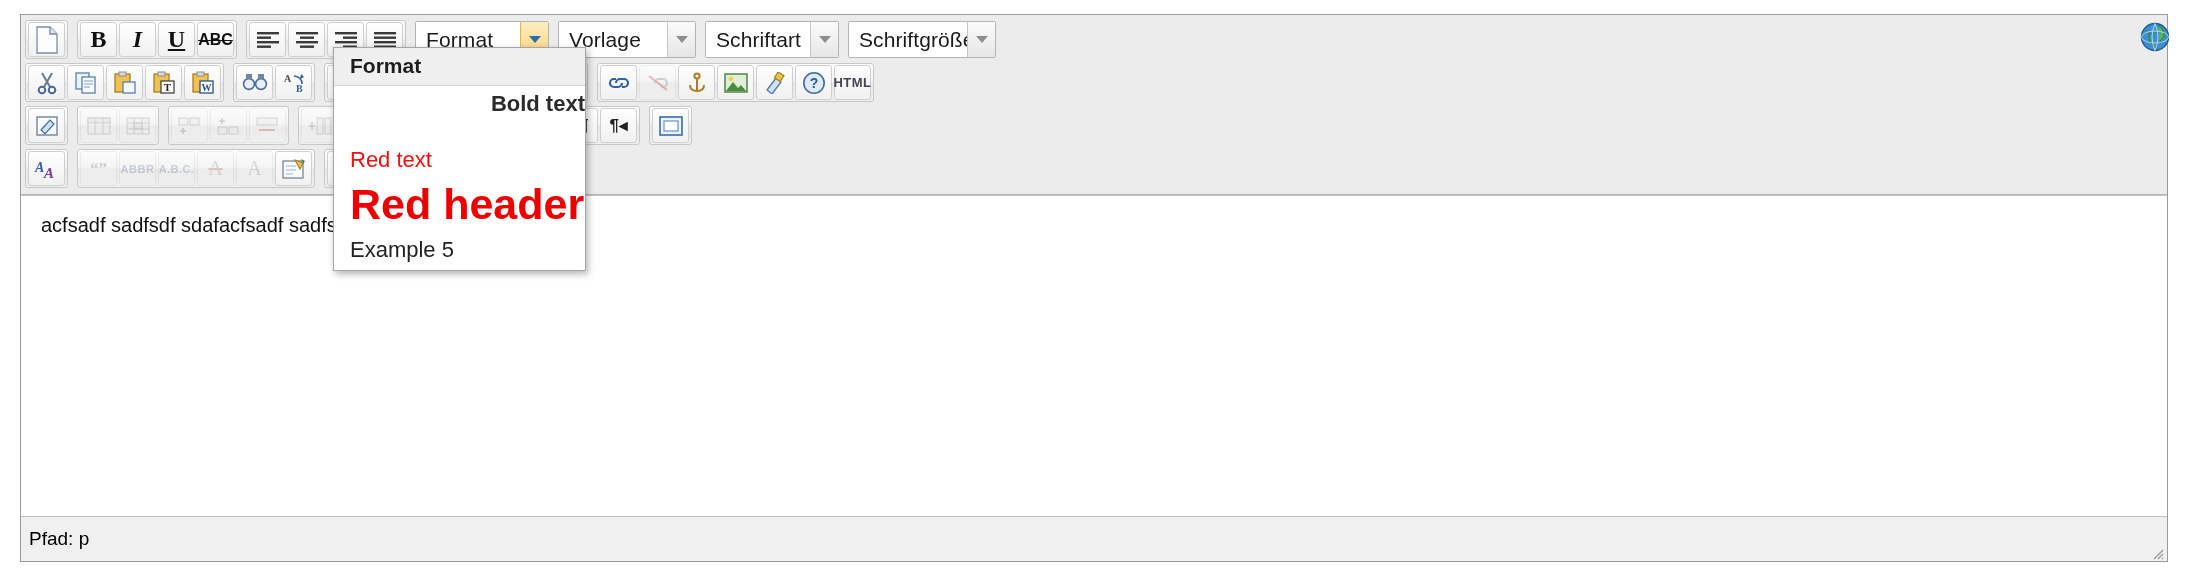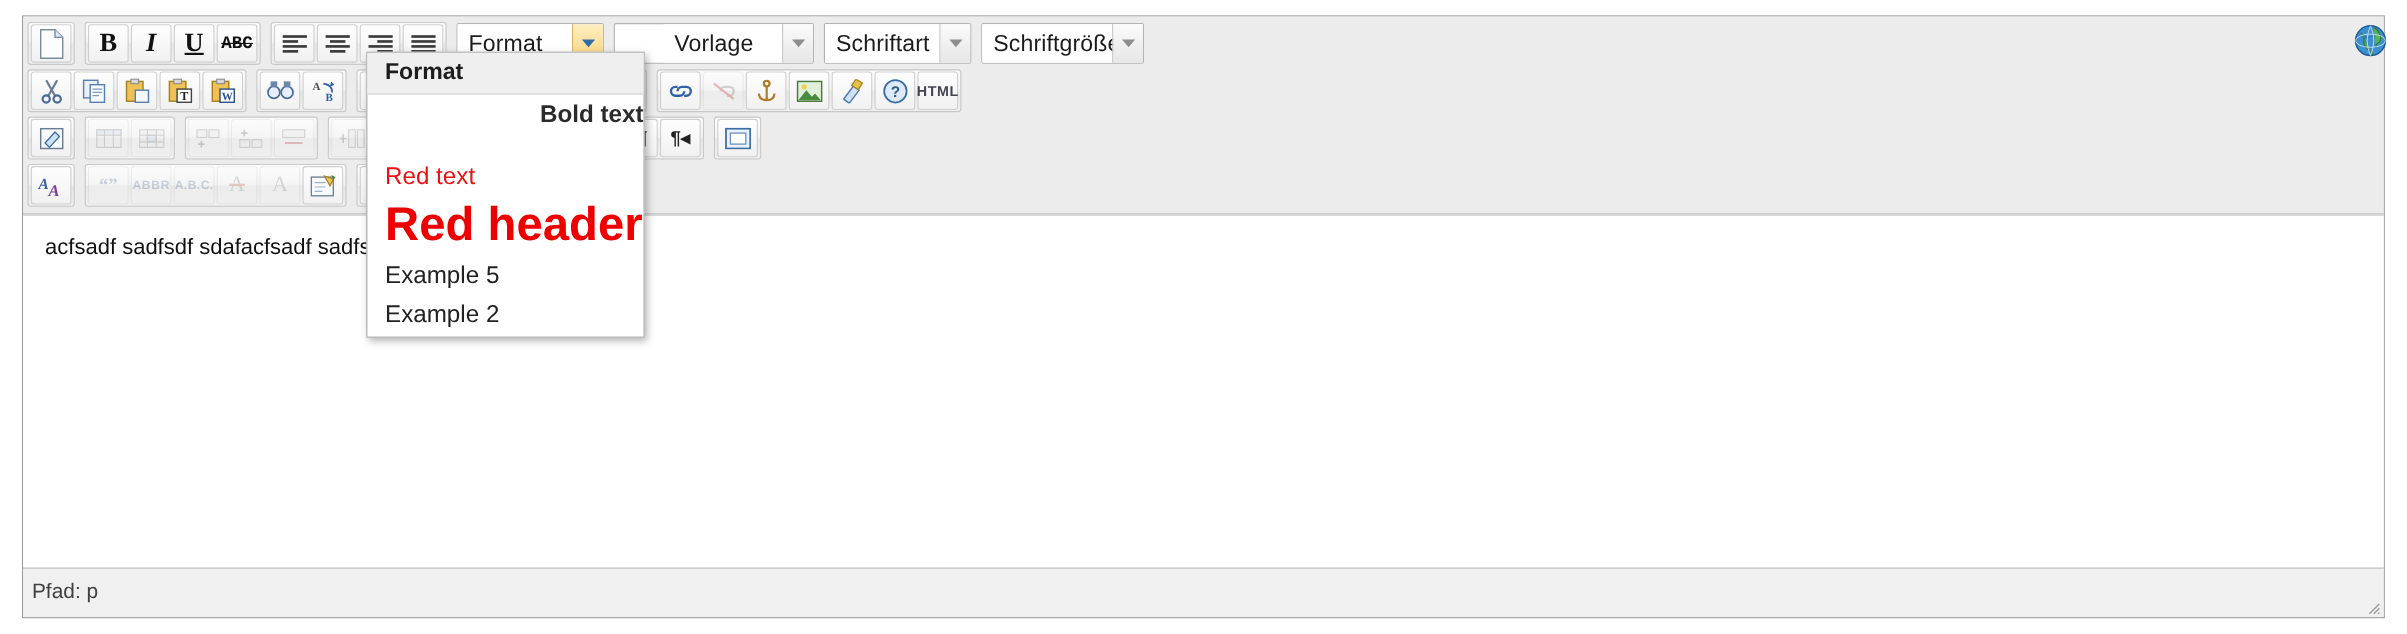--- a/index.html
+++ b/index.html
@@ -108,21 +108,21 @@
   }
   .arrow-dn {
     width: 0; height: 0;
     border-left: 6px solid transparent;
     border-right: 6px solid transparent;
     border-top: 7px solid #8e8e8e;
   }
   .combo.active .arrow-dn { border-top-color: #2f6ca8; }
 
   .combo.w-format .cval { width: 104px; }
-  .combo.w-vorlage .cval { width: 108px; margin-left: 44px; }
+  .combo.w-vorlage .cval { width: 108px; }
   .combo.w-font    .cval { width: 104px; }
   .combo.w-size    .cval { width: 118px; }
 
   
   .globe-btn {
     position: absolute;
     right: 18px;
     top: 22px;
     width: 30px; height: 30px;
   }
@@ -144,21 +144,21 @@
 
   
   .statusbar {
     height: 45px;
     background: #f0f0f0;
     border-top: 1px solid #bfbfbf;
     display: flex;
     align-items: center;
     padding: 0 8px;
     font-size: 19px;
-    color: #404040;
+    color: #000000;
     position: relative;
   }
   .resize-grip {
     position: absolute;
     right: 3px; bottom: 2px;
     width: 16px; height: 16px;
   }
 
   
   .menu {
@@ -215,21 +215,21 @@
           <div class="tbtn framed">
             <span style="font-family:'Liberation Serif',serif;font-weight:bold;font-size:24px;color:#111">B</span>
           </div>
           <div class="tbtn framed">
             <span style="font-family:'Liberation Serif',serif;font-style:italic;font-weight:bold;font-size:24px;color:#111">I</span>
           </div>
           <div class="tbtn framed">
             <span style="font-family:'Liberation Serif',serif;font-weight:bold;font-size:24px;color:#111;text-decoration:underline">U</span>
           </div>
           <div class="tbtn framed">
-            <span style="font-family:Liberation Mono, monospace;font-weight:bold;font-size:16px;color:#111;text-decoration:line-through">ABC</span>
+            <span style="font-family:Liberation Sans, sans-serif;font-weight:bold;font-size:16px;color:#111;text-decoration:line-through">ABC</span>
           </div>
         </div>
 
         <div class="group">
           <div class="tbtn framed">
             <svg width="24" height="18" viewBox="0 0 24 18">
               <g fill="#3a3a3a">
                   <rect x="1" y="1" width="22" height="2.4"></rect>
                   <rect x="1" y="5.5" width="14" height="2.4"></rect>
                   <rect x="1" y="10" width="22" height="2.4"></rect>
@@ -699,16 +699,15 @@
       <path d="M15 1.5 q-6 13.5 0 27 q6-13.5 0-27" fill="none" stroke="#bcdcf3" stroke-width=".9"></path>
     </svg>
   </div>
 
   <div class="menu">
     <div class="menu-title">Format</div>
     <div class="menu-item mi-bold">Bold text</div>
     <div class="menu-item mi-redtext">Red text</div>
     <div class="menu-item mi-redhead">Red header</div>
     <div class="menu-item mi-plain">Example 5</div>
-    <div class="menu-item mi-plain">Example 2</div>
   </div>
 
 </div>
 
 </body></html>

